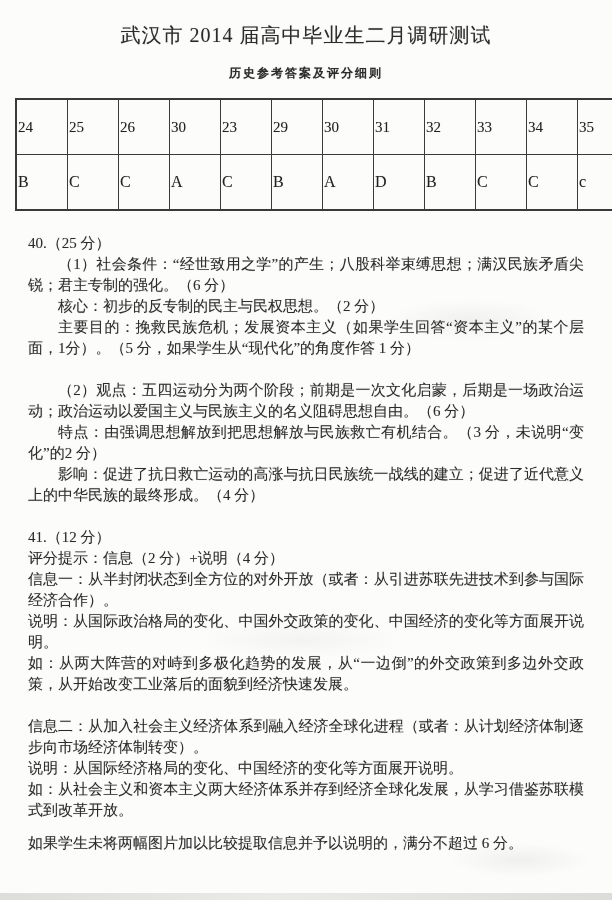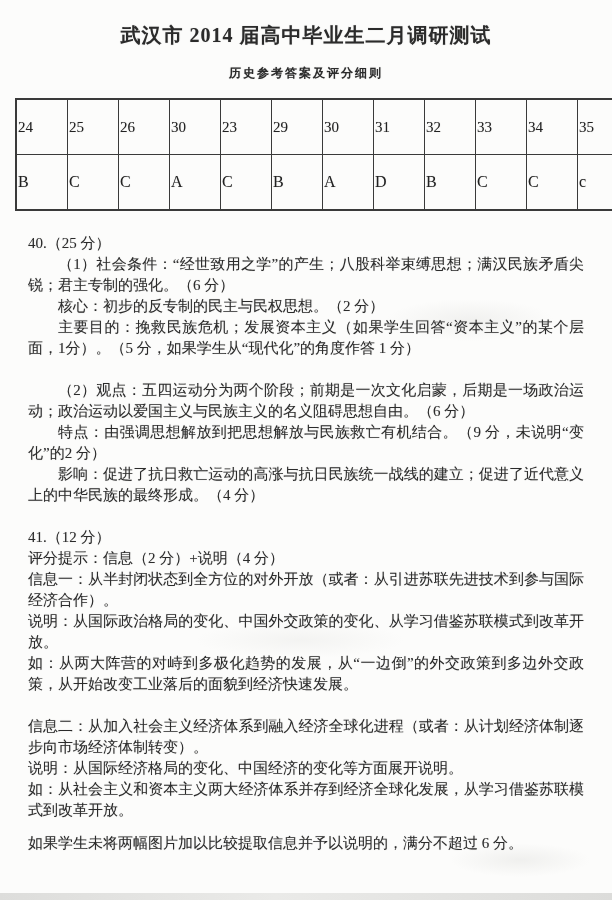--- a/index.html
+++ b/index.html
@@ -12,21 +12,21 @@
     background-image:
       radial-gradient(ellipse 120px 30px at 470px 320px, rgba(190,190,185,0.18), rgba(0,0,0,0) 70%),
       radial-gradient(ellipse 150px 26px at 300px 640px, rgba(190,190,185,0.14), rgba(0,0,0,0) 70%),
       radial-gradient(ellipse 100px 24px at 520px 860px, rgba(190,190,185,0.20), rgba(0,0,0,0) 70%);
     font-family: "Liberation Serif", "DejaVu Serif", serif;
     color: #2b2b2b;
   }
   .title1 {
     margin: 0; padding-top: 24px;
     text-align: center;
-    font-size: 20px; font-weight: 700;
+    font-size: 20px; font-weight: 400;
     letter-spacing: 1px; line-height: 22px;
     text-shadow: 0 0 1px rgba(70,70,70,0.35);
   }
   .title2 {
     margin: 16px 0 0 0;
     text-align: center;
     font-size: 12px; font-weight: 700;
     letter-spacing: 2px; line-height: 22px;
     text-shadow: 0 0 1px rgba(70,70,70,0.35);
   }
@@ -111,27 +111,27 @@
     </tbody>
   </table>
 
   <div class="body-text">
     <p>40.（25 分）</p>
     <p class="ind">（1）社会条件：“经世致用之学”的产生；八股科举束缚思想；满汉民族矛盾尖锐；君主专制的强化。（6 分）</p>
     <p class="ind">核心：初步的反专制的民主与民权思想。（2 分）</p>
     <p class="ind">主要目的：挽救民族危机；发展资本主义（如果学生回答“资本主义”的某个层面，1分）。（5 分，如果学生从“现代化”的角度作答 1 分）</p>
 
     <p class="ind gap">（2）观点：五四运动分为两个阶段；前期是一次文化启蒙，后期是一场政治运动；政治运动以爱国主义与民族主义的名义阻碍思想自由。（6 分）</p>
-    <p class="ind">特点：由强调思想解放到把思想解放与民族救亡有机结合。（9 分，未说明“变化”的2 分）</p>
+    <p class="ind">特点：由强调思想解放到把思想解放与民族救亡有机结合。（3 分，未说明“变化”的2 分）</p>
     <p class="ind">影响：促进了抗日救亡运动的高涨与抗日民族统一战线的建立；促进了近代意义上的中华民族的最终形成。（4 分）</p>
 
     <p class="gap">41.（12 分）</p>
     <p>评分提示：信息（2 分）+说明（4 分）</p>
     <p>信息一：从半封闭状态到全方位的对外开放（或者：从引进苏联先进技术到参与国际经济合作）。</p>
-    <p>说明：从国际政治格局的变化、中国外交政策的变化、从学习借鉴苏联模式到改革开放。</p>
+    <p>说明：从国际政治格局的变化、中国外交政策的变化、中国经济的变化等方面展开说明。</p>
     <p>如：从两大阵营的对峙到多极化趋势的发展，从“一边倒”的外交政策到多边外交政策，从开始改变工业落后的面貌到经济快速发展。</p>
 
     <p class="gap">信息二：从加入社会主义经济体系到融入经济全球化进程（或者：从计划经济体制逐步向市场经济体制转变）。</p>
     <p>说明：从国际经济格局的变化、中国经济的变化等方面展开说明。</p>
     <p>如：从社会主义和资本主义两大经济体系并存到经济全球化发展，从学习借鉴苏联模式到改革开放。</p>
 
     <p class="gap-sm">如果学生未将两幅图片加以比较提取信息并予以说明的，满分不超过 6 分。</p>
   </div>
 
   <div class="scan-strip"></div>

